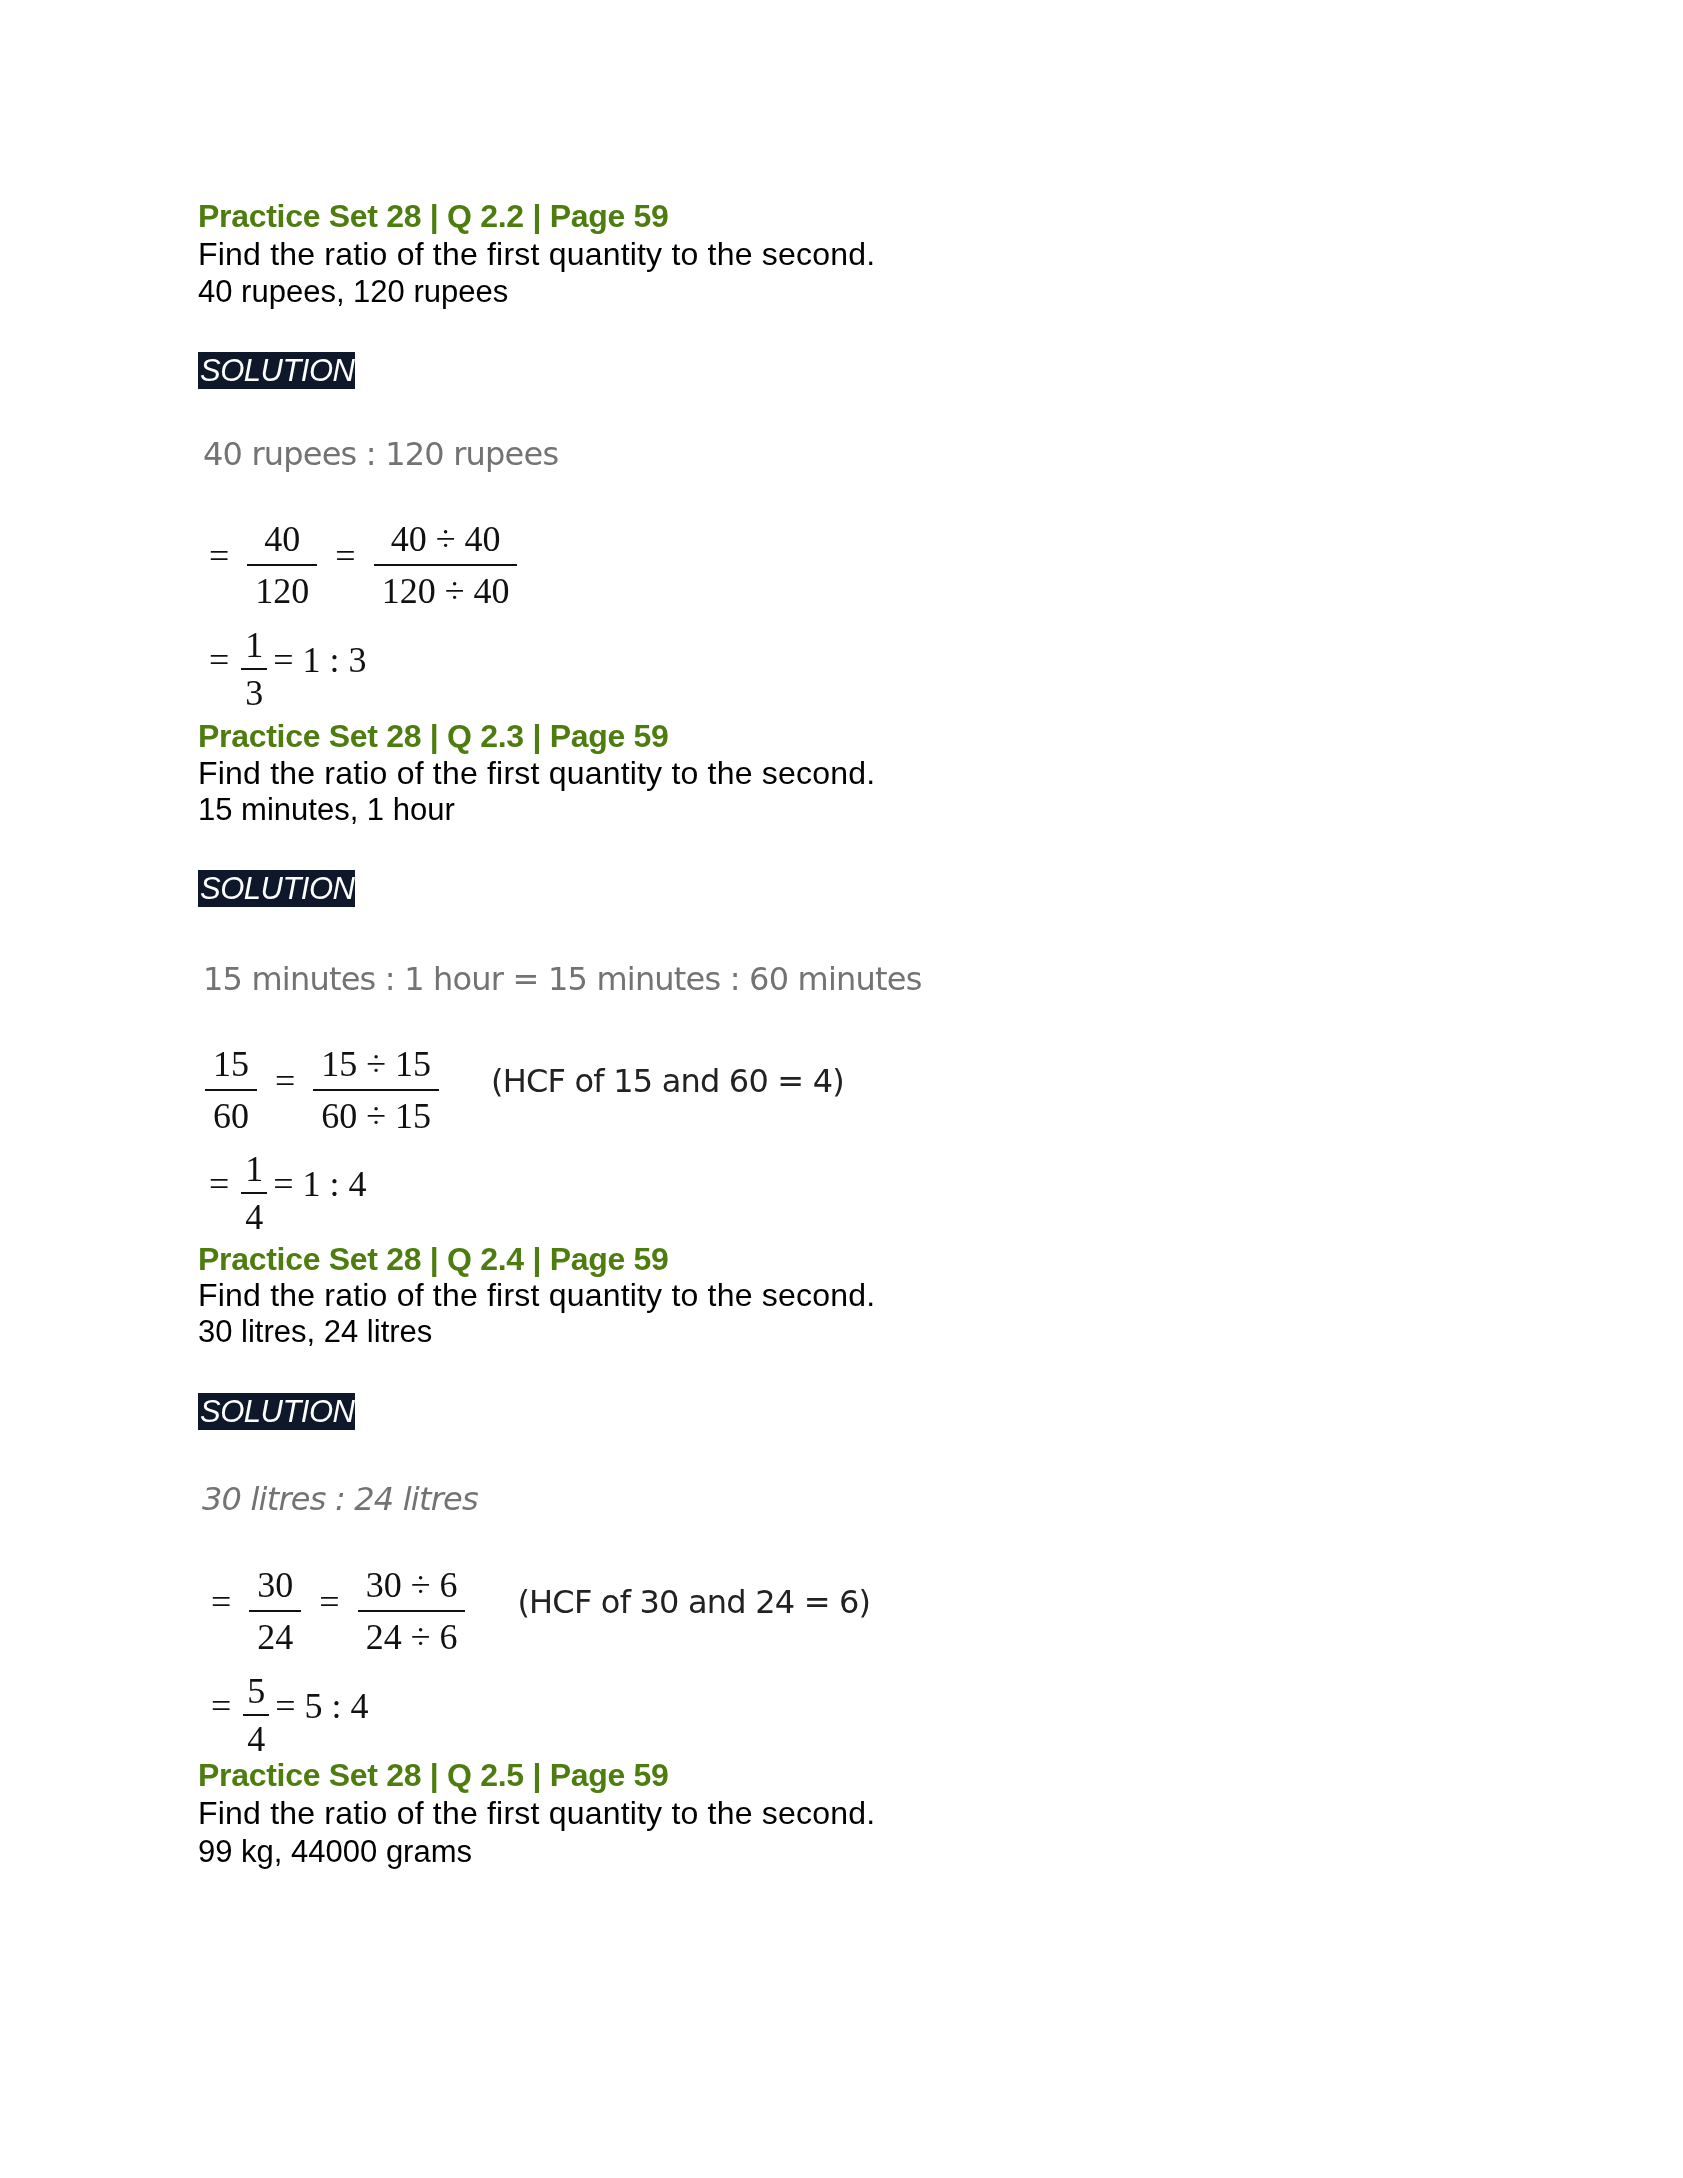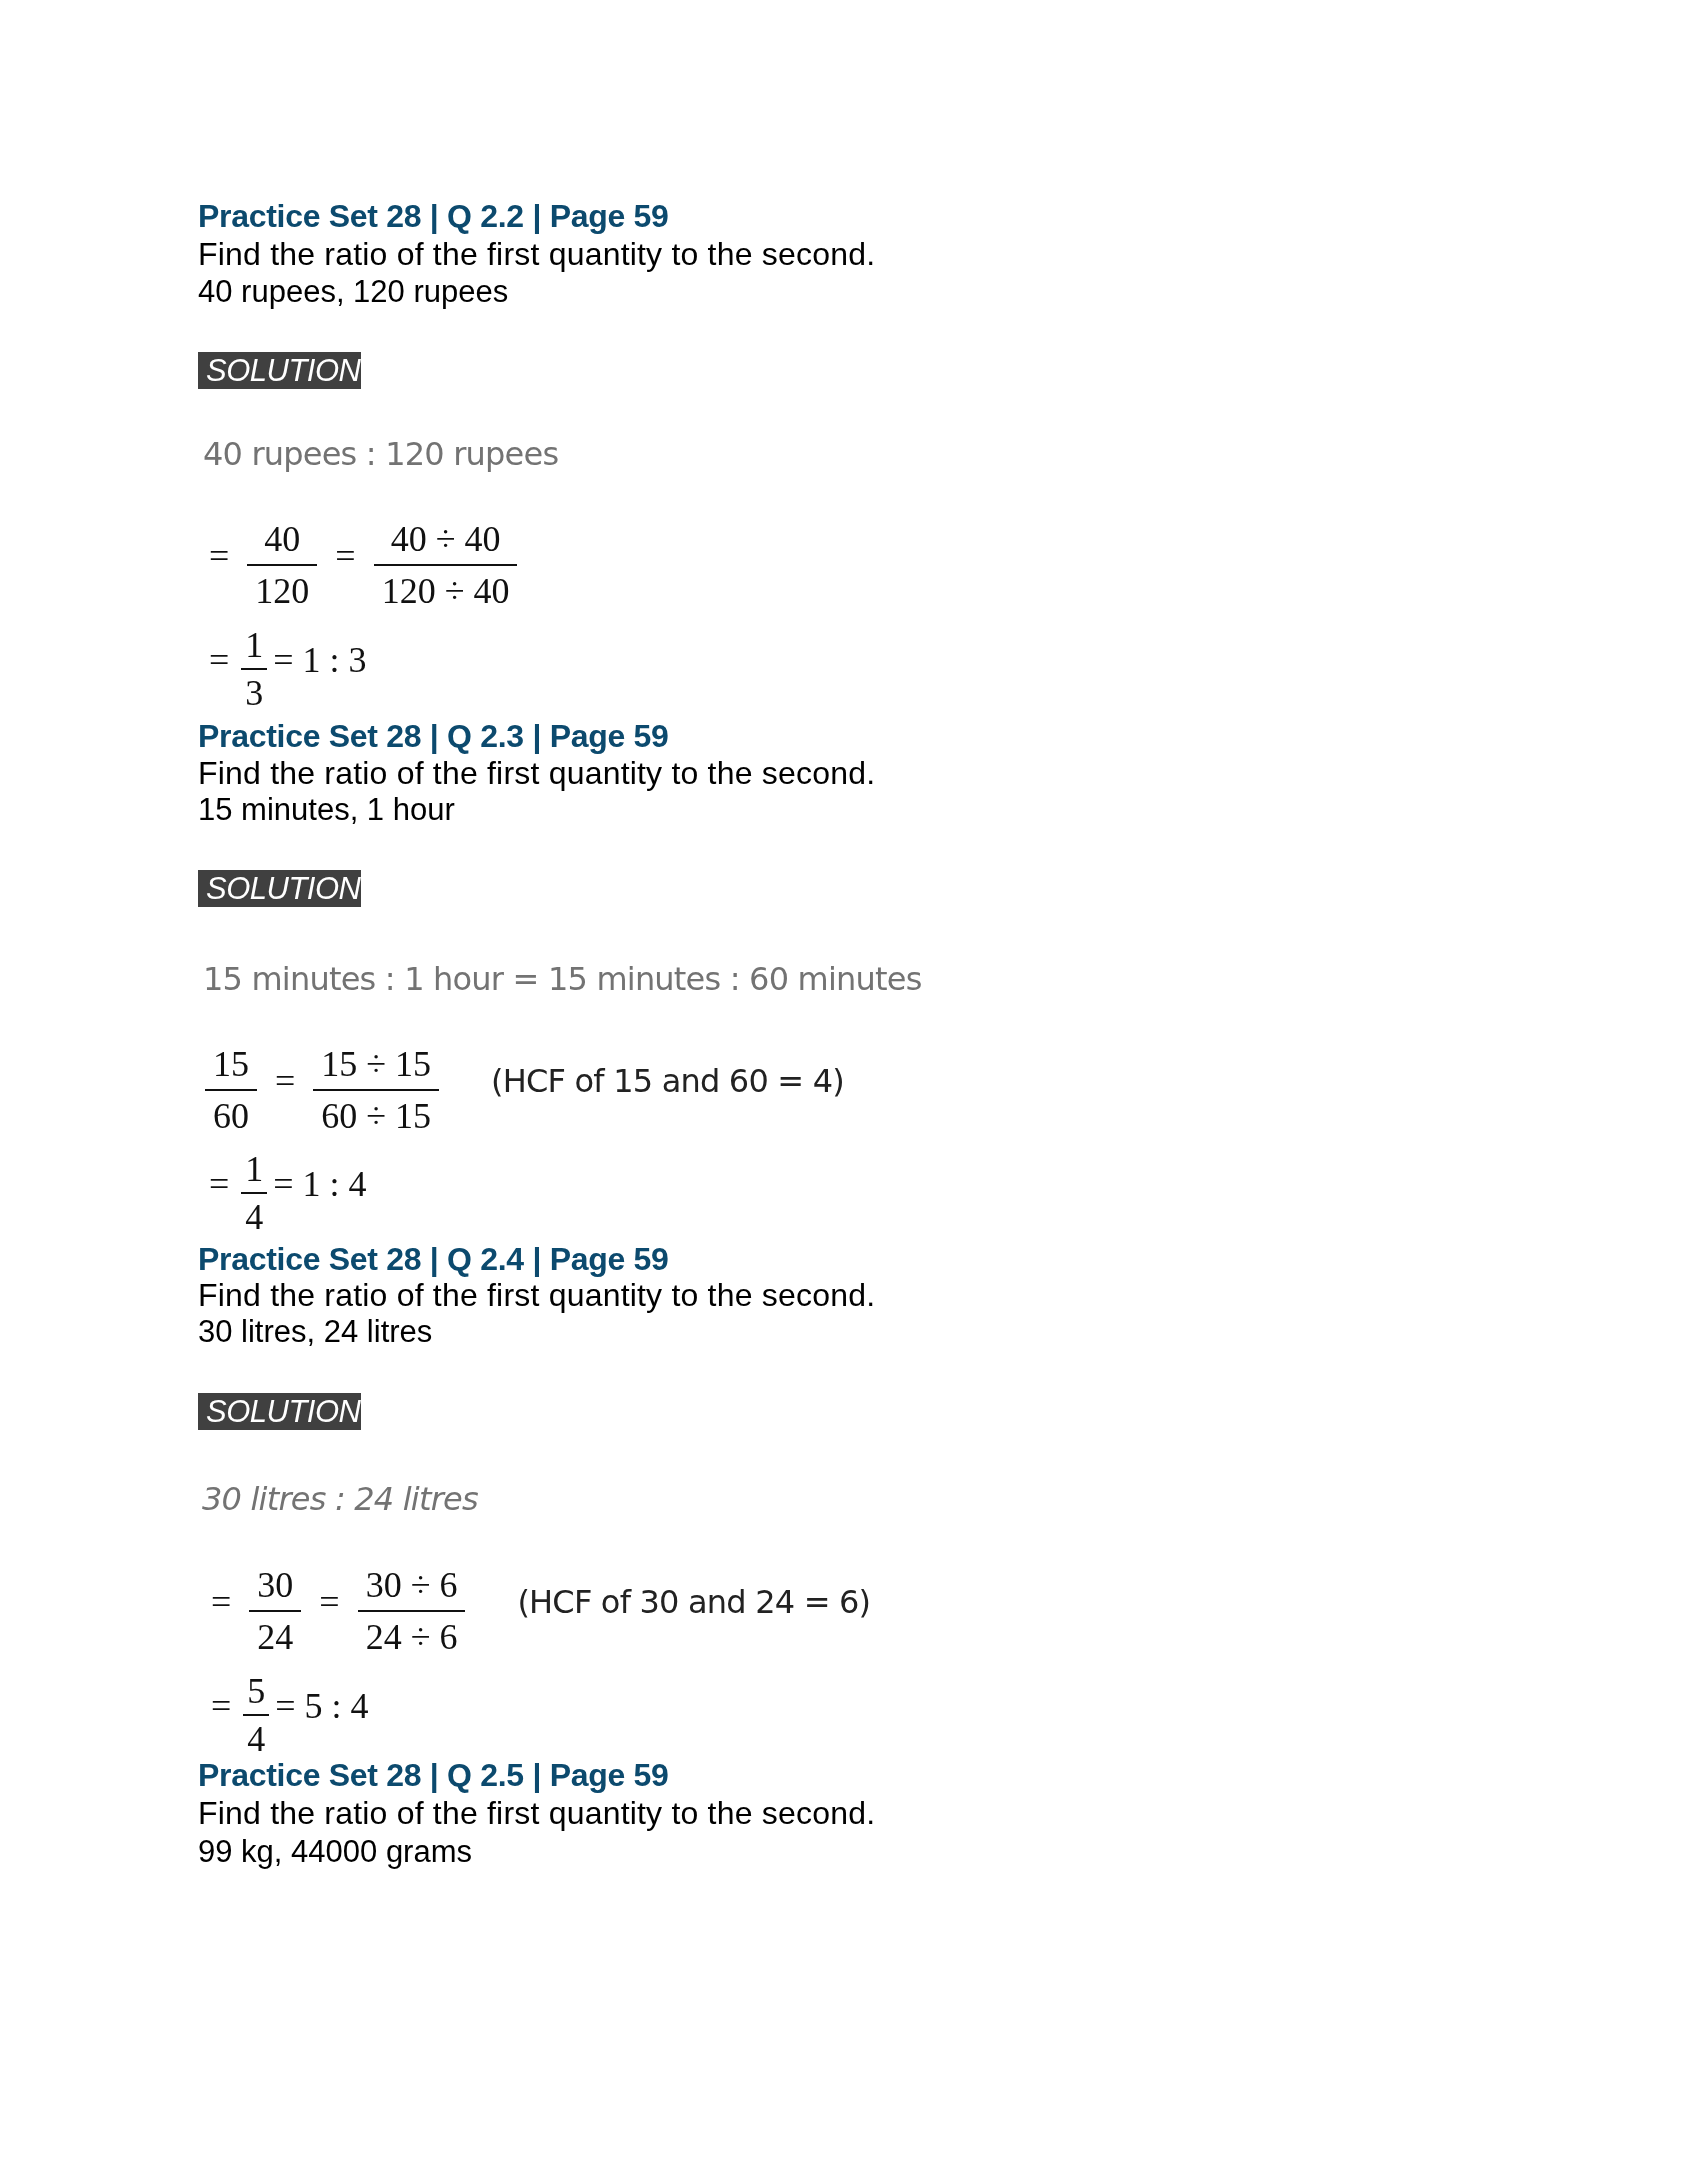--- a/index.html
+++ b/index.html
@@ -1,21 +1,21 @@
 <!DOCTYPE html>
 <html><head>
 <meta charset="utf-8">
 <style>
   html, body { margin:0; padding:0; background:#ffffff; }
   body { width:1683px; height:2178px; position:relative; overflow:hidden; font-family:"Liberation Sans", sans-serif; color:#000; }
   .abs { position:absolute; white-space:nowrap; }
-  .q-head { color:#0c4a6e; font-weight:bold; font-size:32px; line-height:36px; left:198px; letter-spacing:-0.3px; }
+  .q-head { color:#4d7c0f; font-weight:bold; font-size:32px; line-height:36px; left:198px; letter-spacing:-0.3px; }
   .q-text { font-weight:normal; font-size:32px; line-height:36px; left:198px; letter-spacing:0.2px; }
   .q-sub { font-size:31px; line-height:36px; left:198px; }
-  .sol { left:198px; background:#404040; color:#ffffff; font-style:italic; font-size:31px; line-height:37px; height:37px; padding:0 1px 0 8px; letter-spacing:-0.5px; }
+  .sol { left:198px; background:#0f172a; color:#ffffff; font-style:italic; font-size:31px; line-height:37px; height:37px; padding:0 1px 0 2px; letter-spacing:-0.5px; }
   .m-line { font-family:"DejaVu Sans", sans-serif; font-size:32px; line-height:40px; color:#737373; letter-spacing:-0.8px; }
   .mrow { position:absolute; display:flex; align-items:center; font-family:"Liberation Serif", serif; font-size:36px; color:#111; }
   .frac { display:inline-flex; flex-direction:column; align-items:center; margin:0 12px; }
   .frac .num { padding:0 8px 4px; line-height:42px;margin-top:18px; }
   .frac .den { padding:4px 8px 0; line-height:42px; border-top:2px solid #111; }
   .eq { margin:0 6px; }
   .note { font-family:"DejaVu Sans", sans-serif; font-size:32px; color:#222; margin-left:40px; letter-spacing:-0.8px; }
 </style>
 </head>
 <body>

